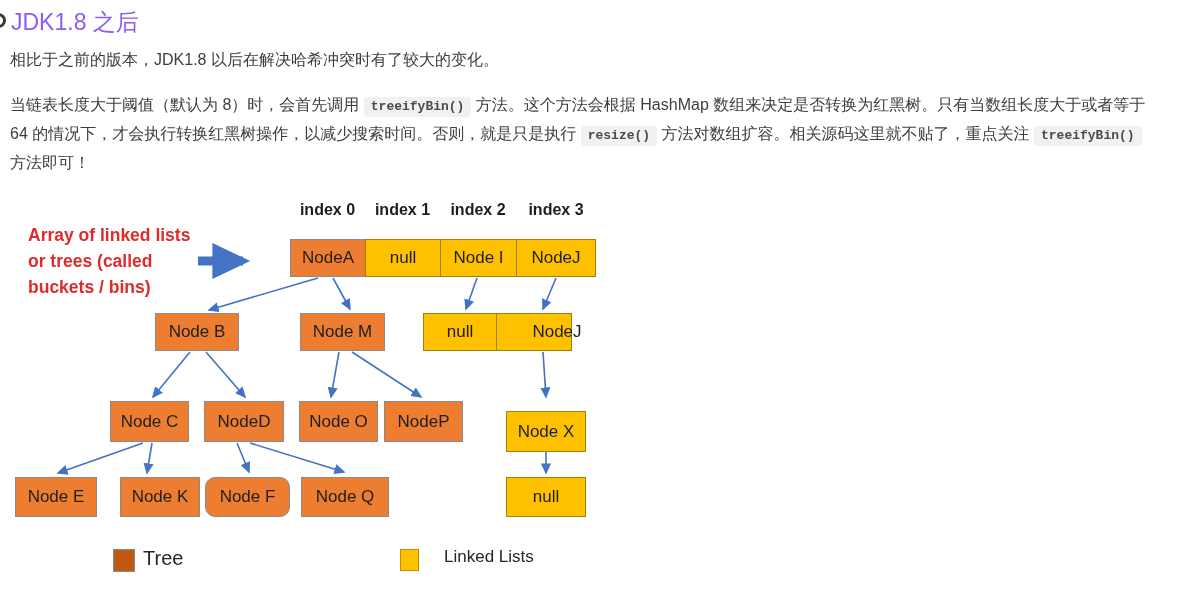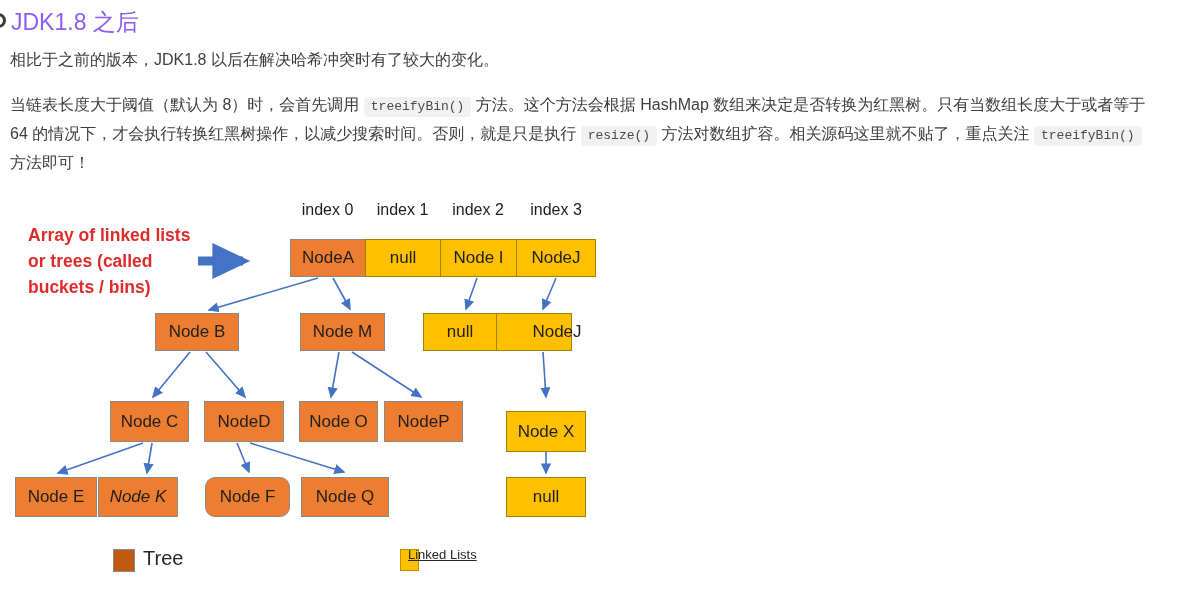--- a/index.html
+++ b/index.html
@@ -14,42 +14,42 @@
   .page-title { position:absolute; left:11px; top:2px; font-size:23px; font-weight:400;
                 color:#8b5cf6; white-space:nowrap; }
 
   
   .para1 { position:absolute; left:10px; top:48px; width:1145px; font-size:16px;
            color:#3d3d3d; line-height:24px; }
   .para2 { position:absolute; left:10px; top:90px; width:1143px; font-size:16px;
            color:#3d3d3d; line-height:29px; }
   .code-chip { display:inline-block; background:#f1f1f1; border-radius:4px;
                padding:0 7px; font-family:"Liberation Mono","DejaVu Sans Mono",monospace;
-               font-size:13px; color:#4a4a4a; line-height:20px; }
+               font-size:13px; color:#4a4a4a; line-height:20px;font-weight:bold; }
 
   
   .diagram { position:absolute; left:0; top:195px; width:625px; height:403px; }
   .edges-svg { position:absolute; left:0; top:0; }
   .idx-label { position:absolute; top:6px; height:20px; text-align:center;
-               font-size:16px; font-weight:400; color:#1d1d1d; }
+               font-size:16px; font-weight:700; color:#1d1d1d; }
   .annotation { position:absolute; left:28px; top:27px; font-size:17.5px; font-weight:600;
                 line-height:26px; color:#e02b2b; white-space:nowrap; }
   .node { position:absolute; display:flex; align-items:center; justify-content:center;
           font-size:17px; color:#1f1f1f; }
   .node.tree   { background:#ED7D31; border:1px solid #8a8a8a; }
   .node.linked { background:#FFC000; border:1px solid #9c8408; }
 
   .legend-swatch { position:absolute; }
   .legend-swatch.tree-sw   { left:113px; top:354px; width:22px; height:23px;
                              background:#C05A11; border:1px solid #8a8a8a; }
   .legend-swatch.linked-sw { left:400px; top:354px; width:19px; height:22px;
                              background:#FFC000; border:1px solid #bf9000; }
   .legend-label { position:absolute; top:352px; font-size:20px; color:#262626; white-space:nowrap; }
   .legend-label.tree-lb   { left:143px; }
-  .legend-label.linked-lb { left:408px; font-size:13px;text-decoration:underline; }
+  .legend-label.linked-lb { left:444px; font-size:17px; }
 </style>
 </head>
 <body>
 
 <div class="content">
 
   <div class="heading-row">
     <span class="anchor-icon"></span>
     <h1 class="page-title">JDK1.8 之后</h1>
   </div>
@@ -111,21 +111,21 @@
     <div class="node linked" style="left:423px;top:118px;width:74px;height:38px;">null</div>
     <div class="node linked" style="left:496px;top:118px;width:76px;height:38px;padding-left:46px;">NodeJ</div>
 
     <div class="node tree" style="left:110px;top:206px;width:79px;height:41px;">Node C</div>
     <div class="node tree" style="left:204px;top:206px;width:80px;height:41px;">NodeD</div>
     <div class="node tree" style="left:299px;top:206px;width:79px;height:41px;">Node O</div>
     <div class="node tree" style="left:384px;top:206px;width:79px;height:41px;">NodeP</div>
     <div class="node linked" style="left:506px;top:216px;width:80px;height:41px;">Node X</div>
 
     <div class="node tree" style="left:15px;top:282px;width:82px;height:40px;">Node E</div>
-    <div class="node tree" style="left:98px;top:282px;width:80px;height:40px;font-style:italic;">Node K</div>
+    <div class="node tree" style="left:120px;top:282px;width:80px;height:40px;">Node K</div>
     <div class="node tree" style="left:205px;top:282px;width:85px;height:40px;border-radius:10px;">Node F</div>
     <div class="node tree" style="left:301px;top:282px;width:88px;height:40px;">Node Q</div>
     <div class="node linked" style="left:506px;top:282px;width:80px;height:40px;">null</div>
 
     <div class="legend-swatch tree-sw"></div>
     <div class="legend-label tree-lb">Tree</div>
     <div class="legend-swatch linked-sw"></div>
     <div class="legend-label linked-lb">Linked Lists</div>
   </div>
 

